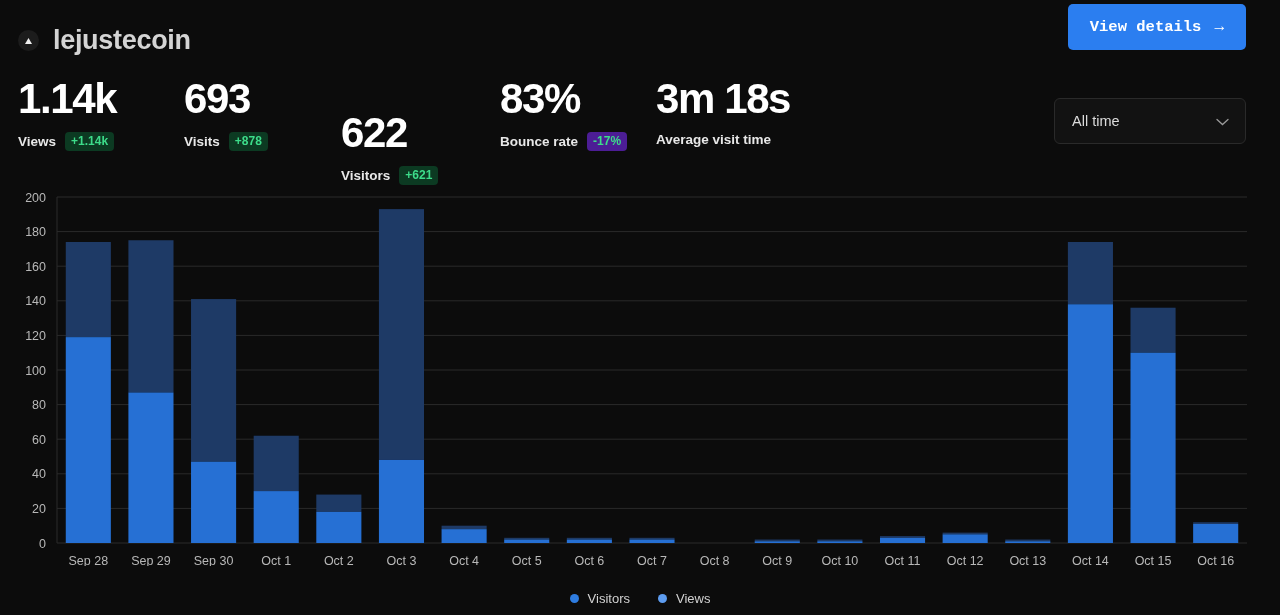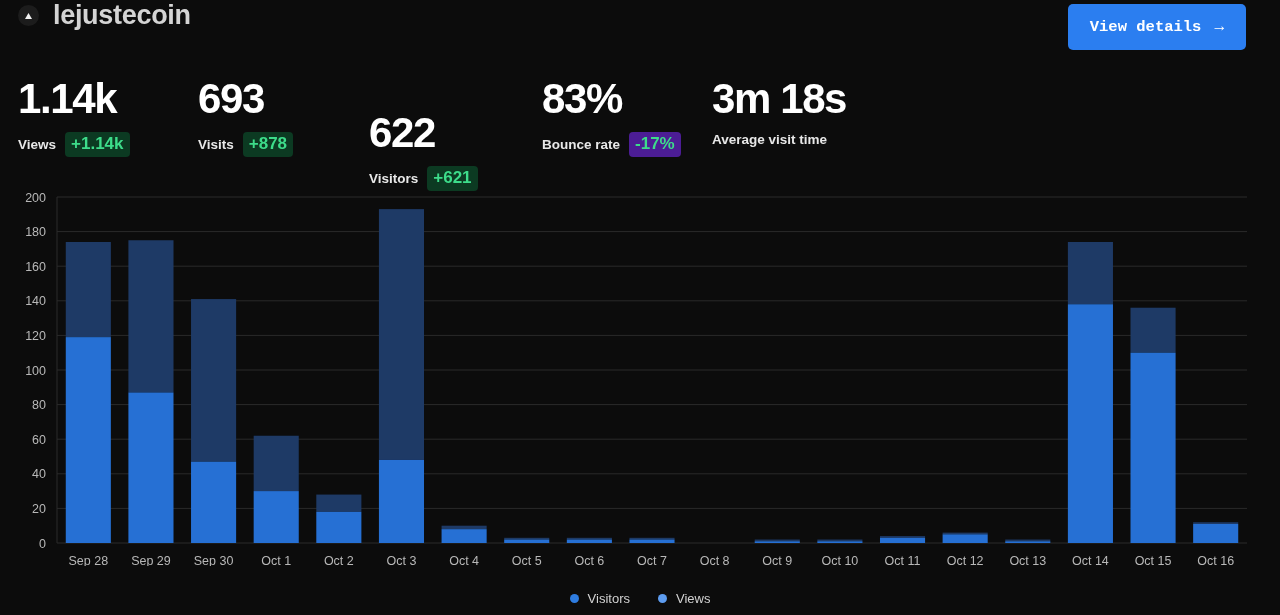--- a/index.html
+++ b/index.html
@@ -7,21 +7,21 @@
     width: 1280px; height: 615px;
     background: #0c0c0c;
     font-family: "Liberation Sans", sans-serif;
     overflow: hidden;
   }
   .page { position: relative; width: 1280px; height: 615px; }
 
   
   .header {
     position: absolute; left: 0; top: 0; width: 1280px; height: 56px;
-    display: flex; align-items: flex-start;
+    display: flex; align-items: flex-end;
   }
   .brand { display: flex; align-items: center; gap: 14px; padding-left: 18px; }
   .brand-badge {
     width: 21px; height: 21px; border-radius: 50%;
     background: #1c1c1c; display: flex; align-items: center; justify-content: center;
   }
   .brand-badge svg { display: block; }
   .brand-title {
     font-size: 27px; font-weight: 700; color: #d4d4d4; letter-spacing: -0.3px;
   }
@@ -33,35 +33,35 @@
     font-family: Liberation Mono, monospace;
     font-size: 15.5px; font-weight: 600;
     display: flex; align-items: center; gap: 13px;
     cursor: pointer;
   }
   .view-details .arrow { font-size: 16px; line-height: 1; }
 
   
   .stats {
     position: absolute; left: 18px; top: 75px;
-    display: flex; gap: 18px;
+    display: flex; gap: 4px;
   }
   .stat { margin-right: 0; }
   .stat-value {
     font-size: 42px; font-weight: 700; color: #ffffff;
     letter-spacing: -1.4px; line-height: 48px; white-space: nowrap;
   }
   .stat-foot {
     display: flex; align-items: center; gap: 9px; margin-top: 9px;
   }
   .stat-label {
     font-size: 13.5px; font-weight: 700; color: #e8e8e8; white-space: nowrap;
   }
   .badge {
-    font-size: 17px; font-weight: 700; padding: 2px 6px 3px;
+    font-size: 12px; font-weight: 700; padding: 2px 6px 3px;
     border-radius: 4px; white-space: nowrap;
   }
   .badge.up   { background: #0c3a22; color: #3ddc8a; }
   .badge.down { background: #4c1d95; color: #3ddc8a; }
 
   .w0 { width: 155px; }
   .w1 { width: 153px; margin-left: 7px; }
   .w2 { width: 155px; margin-top: 34px; }
   .w3 { width: 152px; }
   .w4 { width: 160px; }
@@ -138,20 +138,28 @@
         </div>
       </div>
       <div class="stat w4">
         <div class="stat-value">3m 18s</div>
         <div class="stat-foot">
           <span class="stat-label">Average visit time</span>
         </div>
       </div>
     </div>
 
+  <div class="range-select">
+    <span class="label">All time</span>
+    <span class="chev">
+      <svg width="13" height="8" viewBox="0 0 13 8">
+          <path d="M1 1.5 L6.5 6.5 L12 1.5" stroke="#9a9a9a" stroke-width="1.3" fill="none" stroke-linecap="round"></path>
+        </svg>
+    </span>
+  </div>
 
   <div class="chart-wrap">
     <svg class="chart-svg" id="chart" width="1280" height="380">
         <line x1="57" x2="1247" y1="357" y2="357" stroke="#2a2a2a" stroke-width="1"></line>
         <text x="46" y="361.5" text-anchor="end" fill="#b8b8b8" font-size="12.5" font-family="&quot;Liberation Sans&quot;, sans-serif">0</text>
         <line x1="57" x2="1247" y1="322.4" y2="322.4" stroke="#2a2a2a" stroke-width="1"></line>
         <text x="46" y="326.9" text-anchor="end" fill="#b8b8b8" font-size="12.5" font-family="&quot;Liberation Sans&quot;, sans-serif">20</text>
         <line x1="57" x2="1247" y1="287.8" y2="287.8" stroke="#2a2a2a" stroke-width="1"></line>
         <text x="46" y="292.3" text-anchor="end" fill="#b8b8b8" font-size="12.5" font-family="&quot;Liberation Sans&quot;, sans-serif">40</text>
         <line x1="57" x2="1247" y1="253.2" y2="253.2" stroke="#2a2a2a" stroke-width="1"></line>

